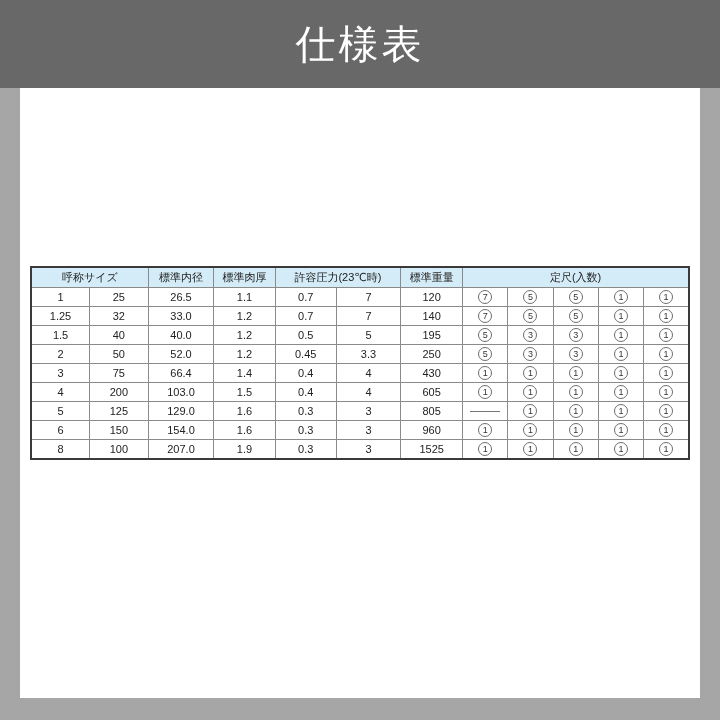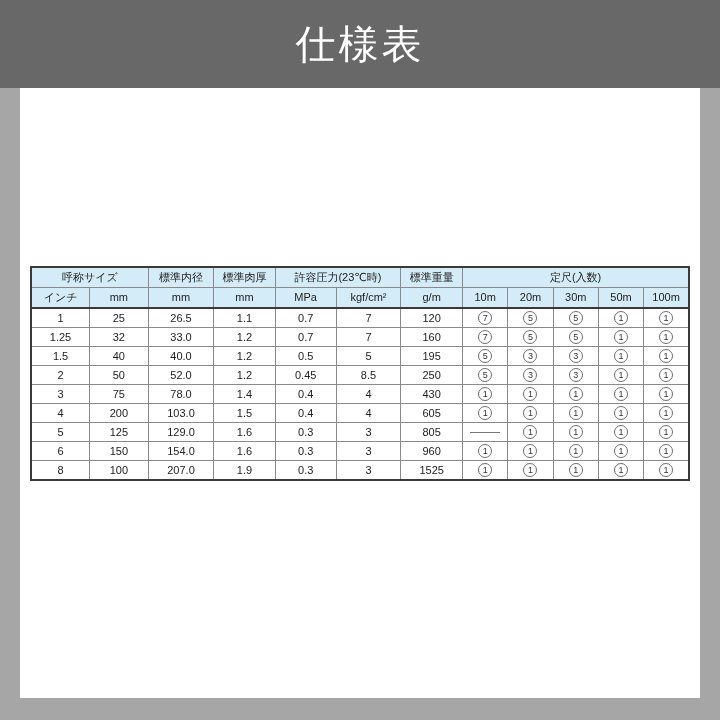--- a/index.html
+++ b/index.html
@@ -103,34 +103,20 @@
       </colgroup>
       <thead>
         <tr class="group-header">
           <th colspan="2">呼称サイズ</th>
           <th>標準内径</th>
           <th>標準肉厚</th>
           <th colspan="2">許容圧力(23℃時)</th>
           <th>標準重量</th>
           <th colspan="5">定尺(入数)</th>
         </tr>
-        <tr class="sub-header">
-          <th>インチ</th>
-          <th>mm</th>
-          <th>mm</th>
-          <th>mm</th>
-          <th>MPa</th>
-          <th>kgf/cm²</th>
-          <th>g/m</th>
-          <th>10m</th>
-          <th>20m</th>
-          <th>30m</th>
-          <th>50m</th>
-          <th>100m</th>
-        </tr>
       </thead>
       <tbody>
           <tr>
             <td>1</td>
             <td>25</td>
             <td>26.5</td>
             <td>1.1</td>
             <td>0.7</td>
             <td>7</td>
             <td>120</td>
@@ -140,21 +126,21 @@
             <td><span class="circ">1</span></td>
             <td><span class="circ">1</span></td>
           </tr>
           <tr>
             <td>1.25</td>
             <td>32</td>
             <td>33.0</td>
             <td>1.2</td>
             <td>0.7</td>
             <td>7</td>
-            <td>160</td>
+            <td>140</td>
             <td><span class="circ">7</span></td>
             <td><span class="circ">5</span></td>
             <td><span class="circ">5</span></td>
             <td><span class="circ">1</span></td>
             <td><span class="circ">1</span></td>
           </tr>
           <tr>
             <td>1.5</td>
             <td>40</td>
             <td>40.0</td>
@@ -167,32 +153,32 @@
             <td><span class="circ">3</span></td>
             <td><span class="circ">1</span></td>
             <td><span class="circ">1</span></td>
           </tr>
           <tr>
             <td>2</td>
             <td>50</td>
             <td>52.0</td>
             <td>1.2</td>
             <td>0.45</td>
-            <td>8.5</td>
+            <td>3.3</td>
             <td>250</td>
             <td><span class="circ">5</span></td>
             <td><span class="circ">3</span></td>
             <td><span class="circ">3</span></td>
             <td><span class="circ">1</span></td>
             <td><span class="circ">1</span></td>
           </tr>
           <tr>
             <td>3</td>
             <td>75</td>
-            <td>78.0</td>
+            <td>66.4</td>
             <td>1.4</td>
             <td>0.4</td>
             <td>4</td>
             <td>430</td>
             <td><span class="circ">1</span></td>
             <td><span class="circ">1</span></td>
             <td><span class="circ">1</span></td>
             <td><span class="circ">1</span></td>
             <td><span class="circ">1</span></td>
           </tr>

